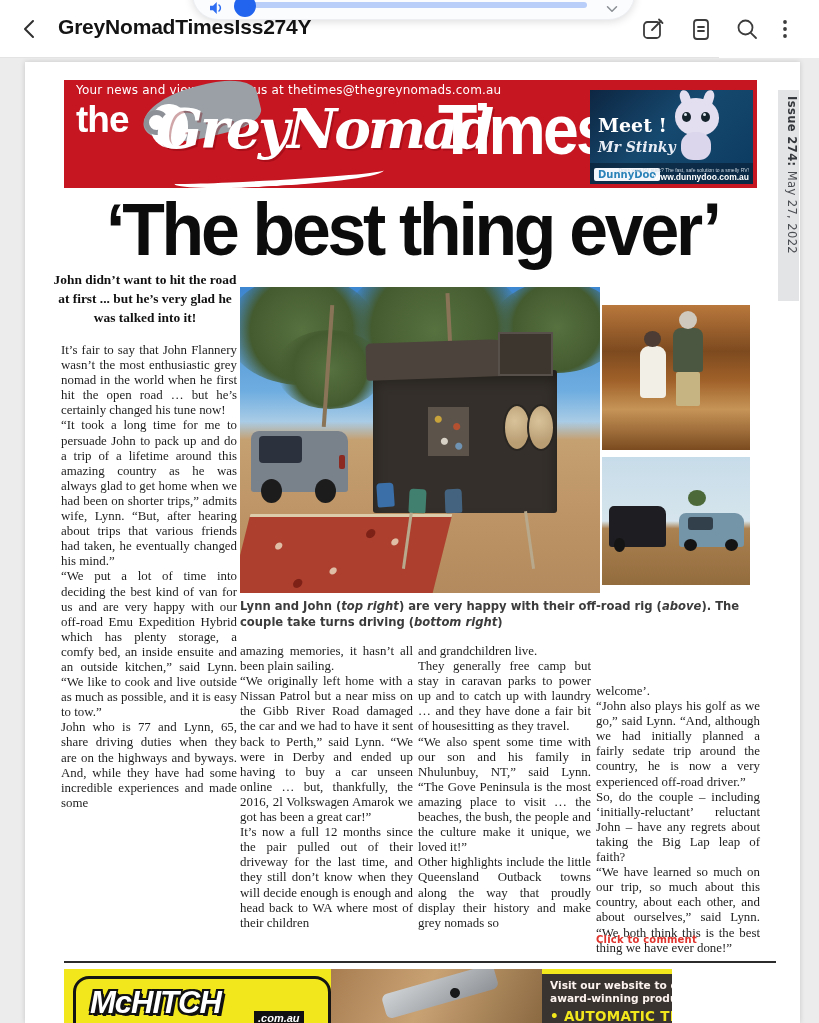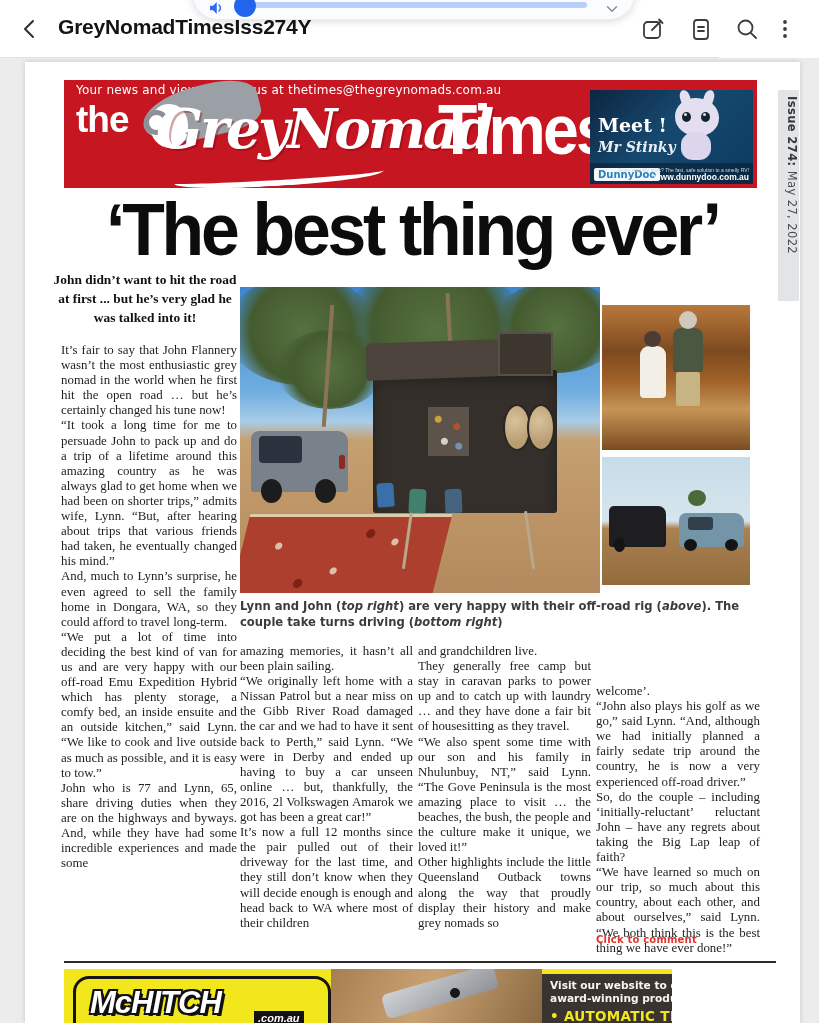--- a/index.html
+++ b/index.html
@@ -246,21 +246,20 @@
 
       <div class="issue-strip"><b>Issue 274:</b><span> May 27, 2022</span></div>
 
       <div class="headline"><span>‘The best thing ever’</span></div>
 
       <div class="standfirst">John didn’t want to hit the road at first ... but he’s very glad he was talked into it!</div>
 
       <div class="col col1">
           <p>It’s fair to say that John Flannery wasn’t the most enthusiastic grey nomad in the world when he first hit the open road … but he’s certainly changed his tune now!</p>
           <p>“It took a long time for me to persuade John to pack up and do a trip of a lifetime around this amazing country as he was always glad to get home when we had been on shorter trips,” admits wife, Lynn. “But, after hearing about trips that various friends had taken, he eventually changed his mind.”</p>
-          <p>And, much to Lynn’s surprise, he even agreed to sell the family home in Dongara, WA, so they could afford to travel long-term.</p>
           <p>“We put a lot of time into deciding the best kind of van for us and are very happy with our off-road Emu Expedition Hybrid which has plenty storage, a comfy bed, an inside ensuite and an outside kitchen,” said Lynn. “We like to cook and live outside as much as possible, and it is easy to tow.”</p>
           <p>John who is 77 and Lynn, 65, share driving duties when they are on the highways and byways. And, while they have had some incredible experiences and made some</p>
         </div>
       <div class="col col2">
           <p>amazing memories, it hasn’t all been plain sailing.</p>
           <p>“We originally left home with a Nissan Patrol but a near miss on the Gibb River Road damaged the car and we had to have it sent back to Perth,” said Lynn. “We were in Derby and ended up having to buy a car unseen online … but, thankfully, the 2016, 2l Volkswagen Amarok we got has been a great car!”</p>
           <p>It’s now a full 12 months since the pair pulled out of their driveway for the last time, and they still don’t know when they will decide enough is enough and head back to WA where most of their children</p>
         </div>
       <div class="col col3">
           <p>and grandchildren live.</p>

